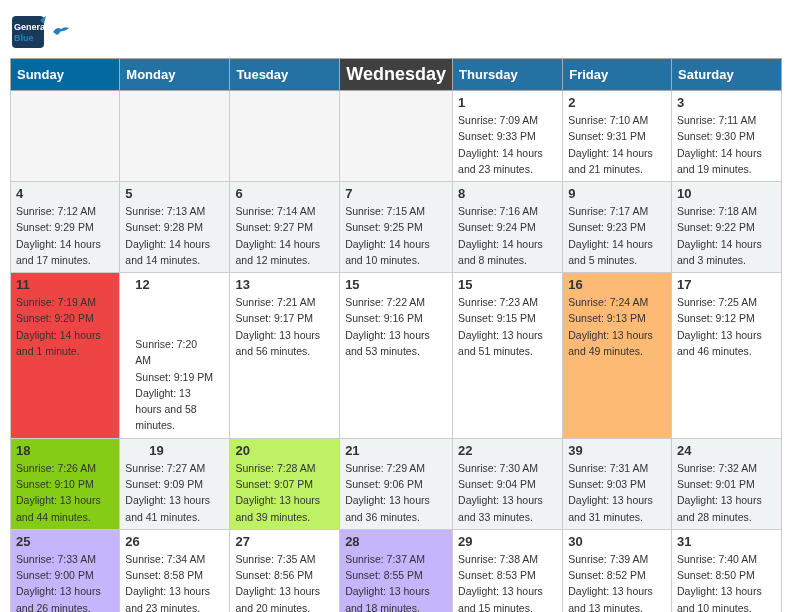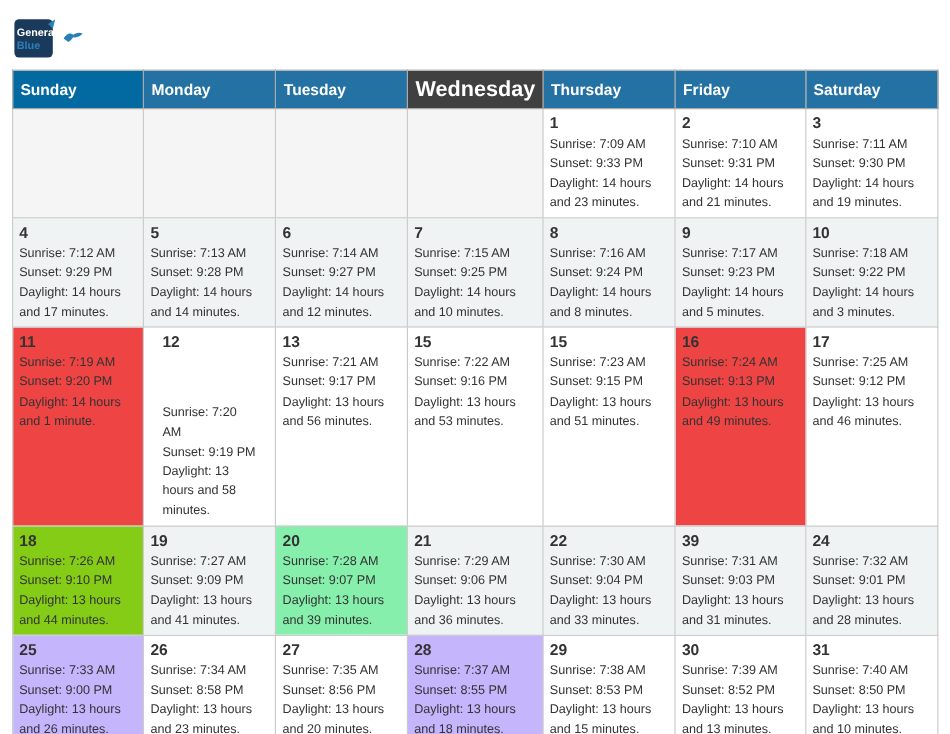--- a/index.html
+++ b/index.html
@@ -114,39 +114,39 @@
             <div style="font-size: 10.5px; line-height: 1.55; color: rgb(51, 51, 51);">Sunrise: 7:21 AM<br>Sunset: 9:17 PM<br>Daylight: 13 hours and 56 minutes.</div>
           </td>
           <td style="vertical-align: top; border: 1px solid rgb(204, 204, 204); padding: 4px 5px; width: 113px; min-height: 80px; background: rgb(255, 255, 255);">
             <div style="font-size: 13px; font-weight: bold; color: rgb(51, 51, 51); margin-bottom: 2px;">15</div>
             <div style="font-size: 10.5px; line-height: 1.55; color: rgb(51, 51, 51);">Sunrise: 7:22 AM<br>Sunset: 9:16 PM<br>Daylight: 13 hours and 53 minutes.</div>
           </td>
           <td style="vertical-align: top; border: 1px solid rgb(204, 204, 204); padding: 4px 5px; width: 113px; min-height: 80px; background: rgb(255, 255, 255);">
             <div style="font-size: 13px; font-weight: bold; color: rgb(51, 51, 51); margin-bottom: 2px;">15</div>
             <div style="font-size: 10.5px; line-height: 1.55; color: rgb(51, 51, 51);">Sunrise: 7:23 AM<br>Sunset: 9:15 PM<br>Daylight: 13 hours and 51 minutes.</div>
           </td>
-          <td style="vertical-align: top; border: 1px solid rgb(204, 204, 204); padding: 4px 5px; width: 113px; min-height: 80px; background: #ef4444;">
+          <td style="vertical-align: top; border: 1px solid rgb(204, 204, 204); padding: 4px 5px; width: 113px; min-height: 80px; background: #fdba74;">
             <div style="font-size: 13px; font-weight: bold; color: rgb(51, 51, 51); margin-bottom: 2px;">16</div>
             <div style="font-size: 10.5px; line-height: 1.55; color: rgb(51, 51, 51);">Sunrise: 7:24 AM<br>Sunset: 9:13 PM<br>Daylight: 13 hours and 49 minutes.</div>
           </td>
           <td style="vertical-align: top; border: 1px solid rgb(204, 204, 204); padding: 4px 5px; width: 113px; min-height: 80px; background: rgb(255, 255, 255);">
             <div style="font-size: 13px; font-weight: bold; color: rgb(51, 51, 51); margin-bottom: 2px;">17</div>
             <div style="font-size: 10.5px; line-height: 1.55; color: rgb(51, 51, 51);">Sunrise: 7:25 AM<br>Sunset: 9:12 PM<br>Daylight: 13 hours and 46 minutes.</div>
           </td>
         </tr>
         <tr>
           <td style="vertical-align: top; border: 1px solid rgb(204, 204, 204); padding: 4px 5px; width: 113px; min-height: 80px; background: #84cc16;">
             <div style="font-size: 13px; font-weight: bold; color: rgb(51, 51, 51); margin-bottom: 2px;">18</div>
             <div style="font-size: 10.5px; line-height: 1.55; color: rgb(51, 51, 51);">Sunrise: 7:26 AM<br>Sunset: 9:10 PM<br>Daylight: 13 hours and 44 minutes.</div>
           </td>
           <td style="vertical-align: top; border: 1px solid rgb(204, 204, 204); padding: 4px 5px; width: 113px; min-height: 80px; background: rgb(240, 243, 244);">
-            <div style="font-size: 13px; font-weight: bold; color: rgb(51, 51, 51); margin-bottom: 2px;">19</div>
+            <div style="font-size: 13px; font-weight: bold; color: rgb(51, 51, 51); margin-bottom: 2px; margin-left: 24px;">19</div>
             <div style="font-size: 10.5px; line-height: 1.55; color: rgb(51, 51, 51);">Sunrise: 7:27 AM<br>Sunset: 9:09 PM<br>Daylight: 13 hours and 41 minutes.</div>
           </td>
-          <td style="vertical-align: top; border: 1px solid rgb(204, 204, 204); padding: 4px 5px; width: 113px; min-height: 80px; background: #86efac;">
+          <td style="vertical-align: top; border: 1px solid rgb(204, 204, 204); padding: 4px 5px; width: 113px; min-height: 80px; background: #bef264;">
             <div style="font-size: 13px; font-weight: bold; color: rgb(51, 51, 51); margin-bottom: 2px;">20</div>
             <div style="font-size: 10.5px; line-height: 1.55; color: rgb(51, 51, 51);">Sunrise: 7:28 AM<br>Sunset: 9:07 PM<br>Daylight: 13 hours and 39 minutes.</div>
           </td>
           <td style="vertical-align: top; border: 1px solid rgb(204, 204, 204); padding: 4px 5px; width: 113px; min-height: 80px; background: rgb(240, 243, 244);">
             <div style="font-size: 13px; font-weight: bold; color: rgb(51, 51, 51); margin-bottom: 2px;">21</div>
             <div style="font-size: 10.5px; line-height: 1.55; color: rgb(51, 51, 51);">Sunrise: 7:29 AM<br>Sunset: 9:06 PM<br>Daylight: 13 hours and 36 minutes.</div>
           </td>
           <td style="vertical-align: top; border: 1px solid rgb(204, 204, 204); padding: 4px 5px; width: 113px; min-height: 80px; background: rgb(240, 243, 244);">
             <div style="font-size: 13px; font-weight: bold; color: rgb(51, 51, 51); margin-bottom: 2px;">22</div>
             <div style="font-size: 10.5px; line-height: 1.55; color: rgb(51, 51, 51);">Sunrise: 7:30 AM<br>Sunset: 9:04 PM<br>Daylight: 13 hours and 33 minutes.</div>

